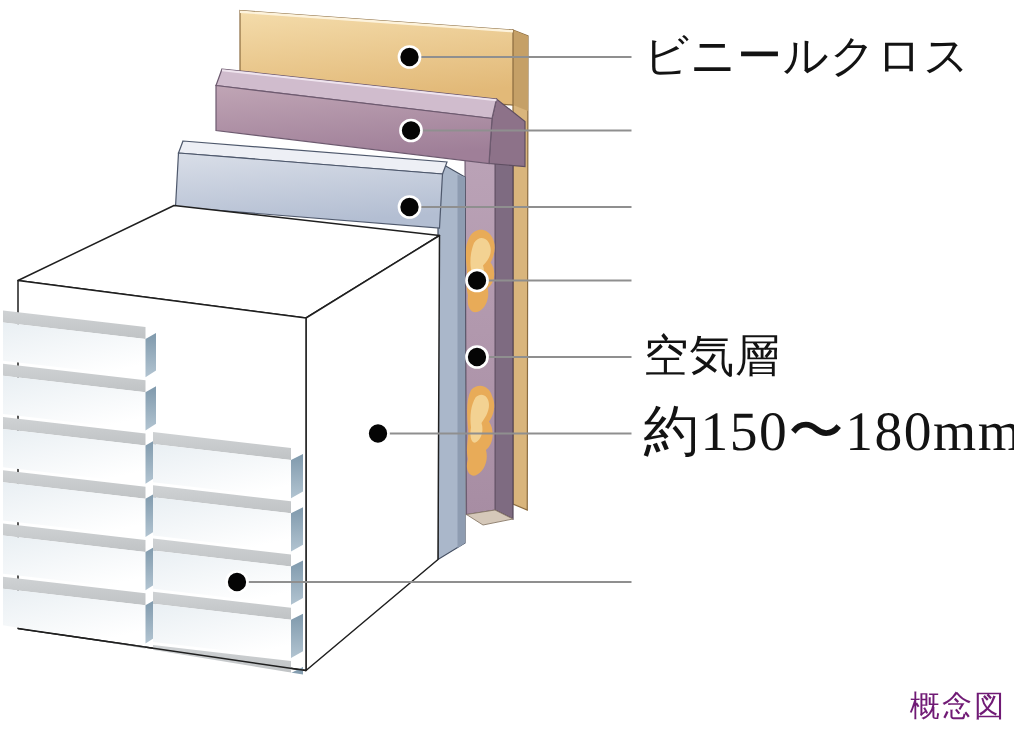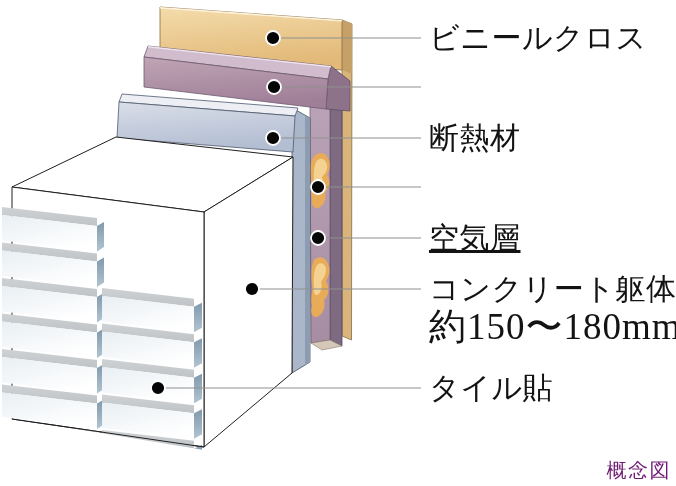--- a/index.html
+++ b/index.html
@@ -5,21 +5,21 @@
   html,body{margin:0;padding:0;background:#ffffff;}
   #stage{position:relative;width:676px;height:486px;background:#ffffff;overflow:hidden;
          font-family:"Liberation Serif","DejaVu Serif",serif;}
   #drawing{position:absolute;left:0;top:0;}
   .lbl{position:absolute;left:429px;font-size:30px;line-height:38px;color:#131313;
        white-space:nowrap;letter-spacing:0.5px;}
   .lbl-vinyl{top:19px;}
   .lbl-gypsum{top:68px;}
   .lbl-insulation{top:119px;}
   .lbl-glbond{top:168px;}
-  .lbl-air{top:219px;text-decoration:underline;}
+  .lbl-air{top:219px;}
   .lbl-concrete{top:270px;}
   .lbl-concrete .sub{display:block;font-size:37px;letter-spacing:1px;}
   .lbl-tile{top:369px;}
   .caption{position:absolute;right:5px;top:457px;font-size:20px;letter-spacing:1.5px;
            color:#701a75;}
 </style>
 </head>
 <body>
 
 <div id="stage">
@@ -167,21 +167,18 @@
       <circle cx="274" cy="87" r="7"></circle>
       <circle cx="273" cy="138" r="7"></circle>
       <circle cx="318" cy="187" r="7"></circle>
       <circle cx="318" cy="238" r="7"></circle>
       <circle cx="252" cy="289" r="7"></circle>
       <circle cx="158" cy="388" r="7"></circle>
     </g>
   </svg>
 
   <div class="lbl lbl-vinyl">ビニールクロス</div>
-  <div class="lbl lbl-insulation">断熱材</div>
   <div class="lbl lbl-air">空気層</div>
   <div class="lbl lbl-concrete">
-    <span>コンクリート躯体</span>
     <span class="sub">約150〜180mm</span>
   </div>
-  <div class="lbl lbl-tile">タイル貼</div>
   <div class="caption">概念図</div>
 </div>
 
 </body></html>

